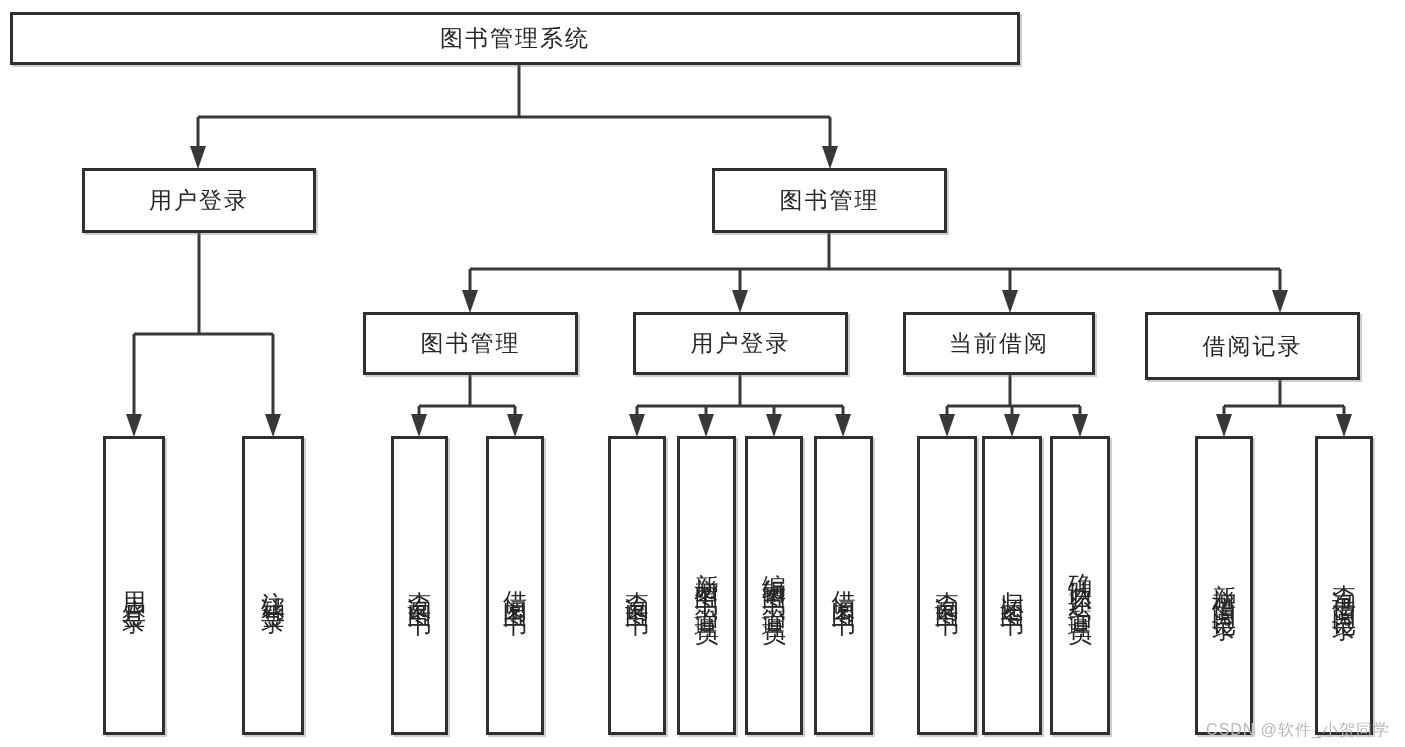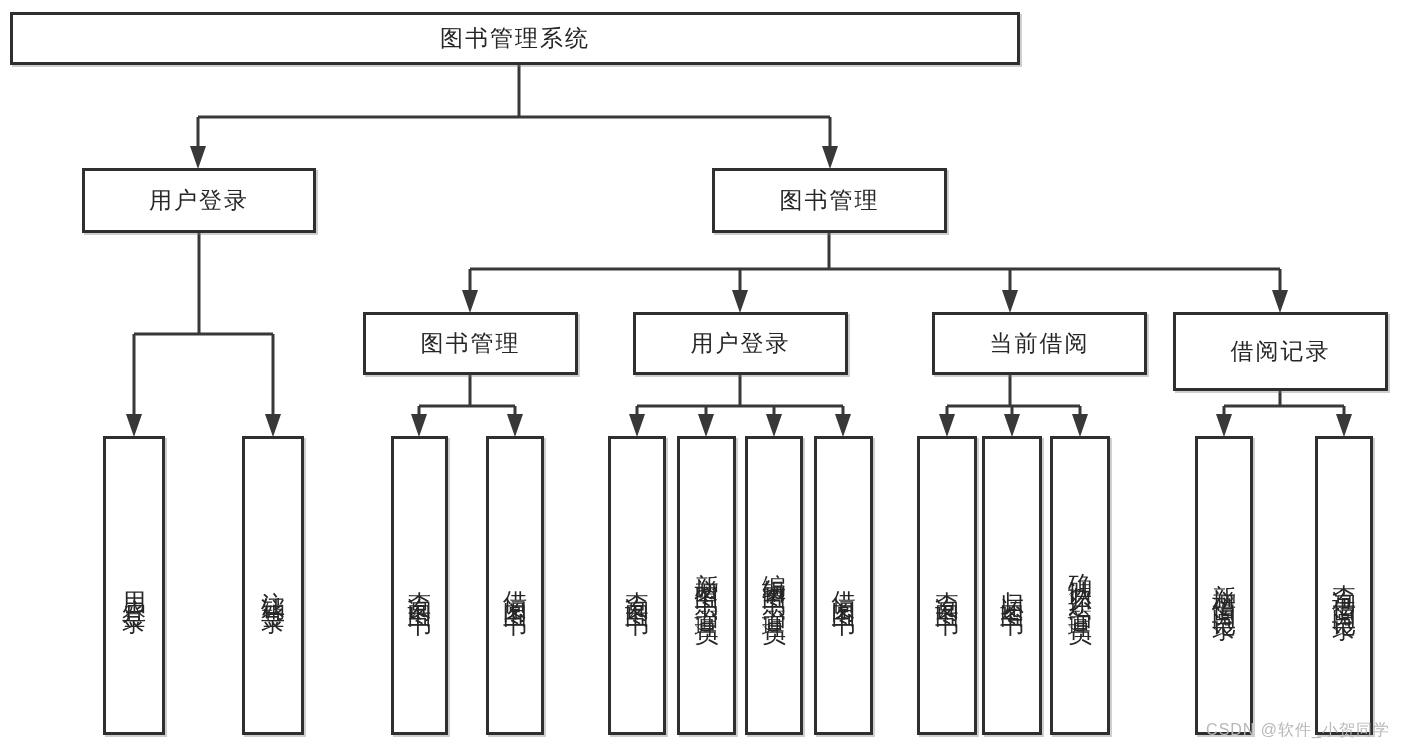--- a/index.html
+++ b/index.html
@@ -90,24 +90,24 @@
   <div class="box h" style="left:712px;top:168px;width:235px;height:65px">
     <span class="label">图书管理</span>
   </div>
 
   <div class="box h" style="left:363px;top:312px;width:215px;height:63px">
     <span class="label">图书管理</span>
   </div>
   <div class="box h" style="left:633px;top:312px;width:215px;height:63px">
     <span class="label">用户登录</span>
   </div>
-  <div class="box h" style="left:932px;top:312px;width:215px;height:63px">
+  <div class="box h" style="left:903px;top:312px;width:192px;height:63px">
     <span class="label">当前借阅</span>
   </div>
-  <div class="box h" style="left:1173px;top:312px;width:215px;height:79px">
+  <div class="box h" style="left:1145px;top:312px;width:215px;height:68px">
     <span class="label">借阅记录</span>
   </div>
 
   <div class="box leaf" style="left:103px;top:436px;width:62px;height:299px">
     <span class="label">用户登录</span>
   </div>
   <div class="box leaf" style="left:242px;top:436px;width:62px;height:299px">
     <span class="label">注销登录</span>
   </div>
 

